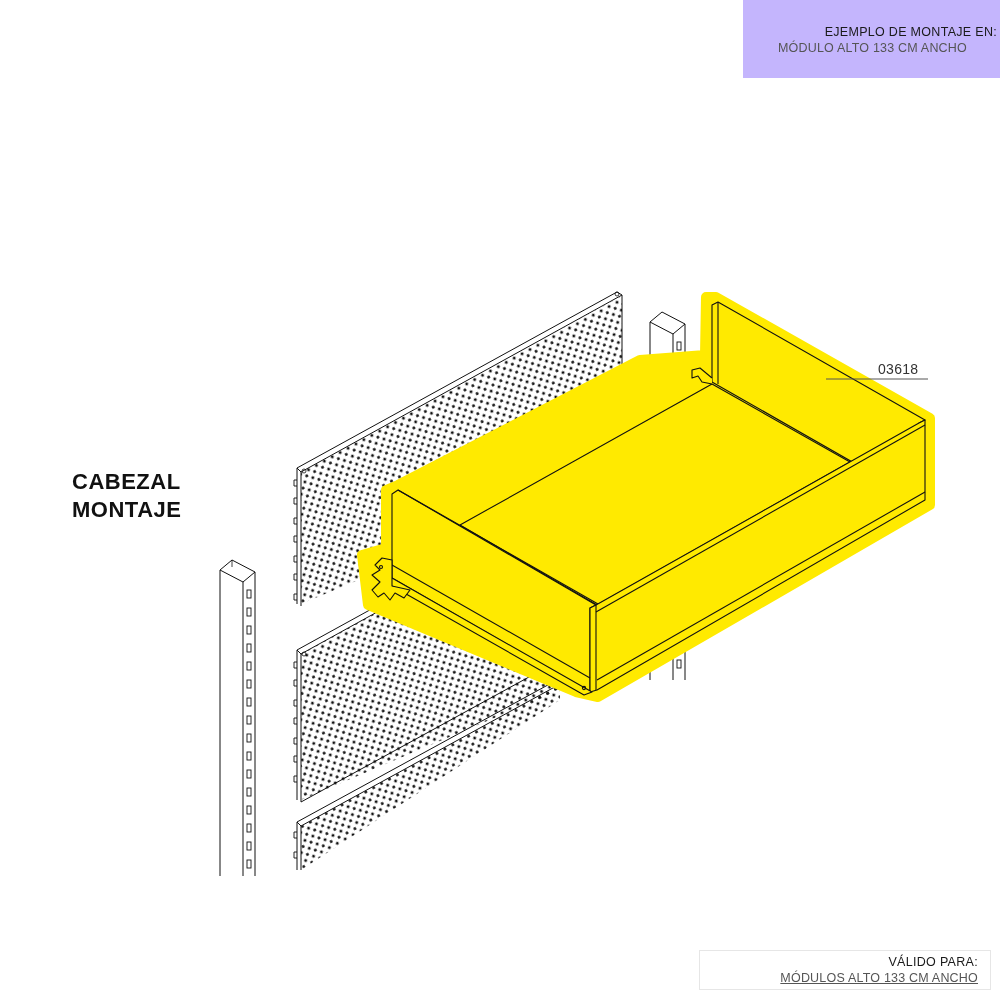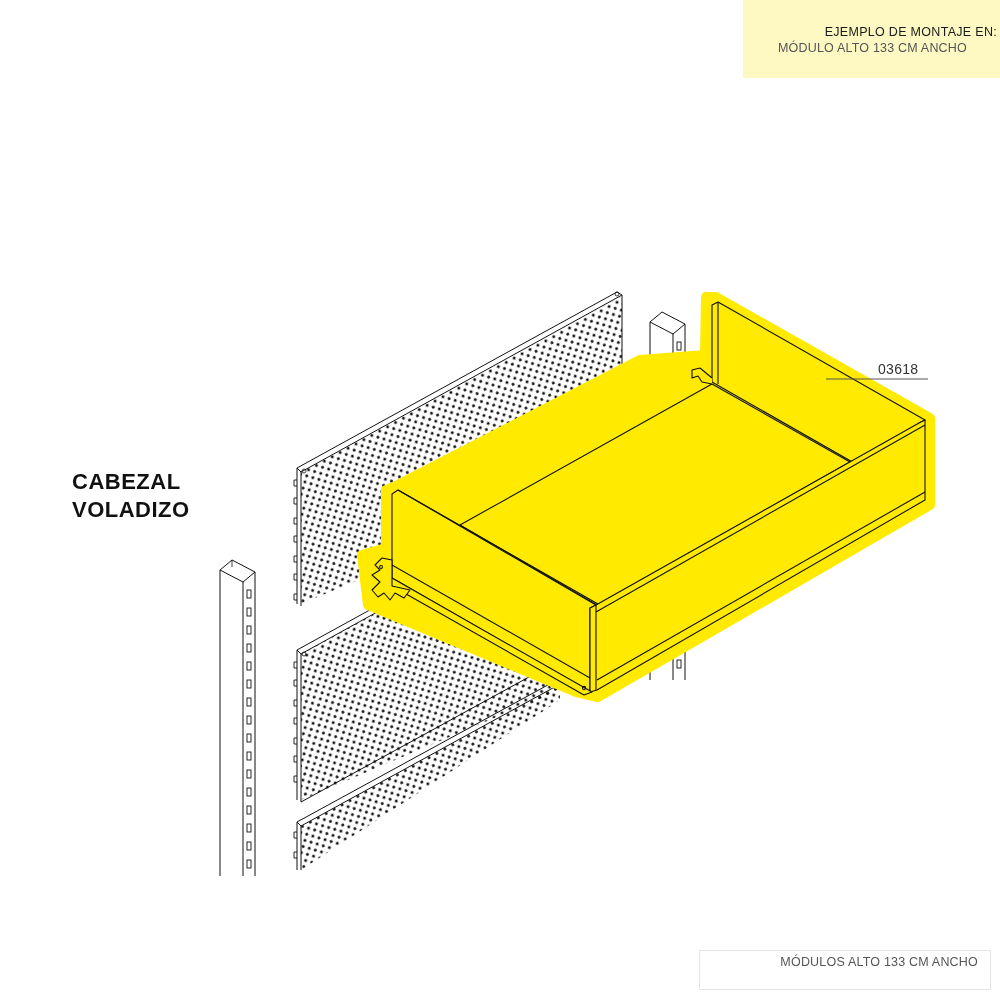--- a/index.html
+++ b/index.html
@@ -1,51 +1,51 @@
 <!DOCTYPE html>
 <html><head>
 <meta charset="utf-8">
 <style>
   html, body { margin: 0; padding: 0; background: #ffffff; }
   body { width: 1000px; height: 1000px; position: relative; overflow: hidden; font-family: "Liberation Sans", "DejaVu Sans", sans-serif; }
   .info-box-top {
     position: absolute; left: 743px; top: 0; width: 257px; height: 78px;
-    background: #fef9c3;
+    background: #c4b5fd;
     box-sizing: border-box; padding: 24px 3px 0 0; text-align: right;
   }
   .info-box-top .l1 { font-size: 12.5px; color: #1a1a1a; letter-spacing: 0.3px; line-height: 16px; padding-right: 0px; }
   .info-box-top .l2 { font-size: 12.5px; color: #555; letter-spacing: 0.2px; line-height: 16px; padding-right: 30px; padding-left: 28px; }
   .info-box-bottom {
     position: absolute; left: 699px; top: 950px; width: 292px; height: 40px;
     border: 1px solid #e6e6e6; box-sizing: border-box; text-align: right; padding: 3px 12px 0 0;
     background: #fff;
   }
   .info-box-bottom .l1 { font-size: 12.5px; color: #1a1a1a; line-height: 16px; letter-spacing: 0.3px; }
-  .info-box-bottom .l2 { font-size: 12.5px; color: #555; line-height: 16px; letter-spacing: 0.2px; }
+  .info-box-bottom .l2 { font-size: 12.5px; color: #555; line-height: 16px; letter-spacing: 0.2px; text-decoration: underline; }
   .title {
     position: absolute; left: 72px; top: 468px;
     font-weight: bold; font-size: 22px; line-height: 28px;
     color: #111; letter-spacing: 0.5px;
   }
   .part-label {
     position: absolute; left: 878px; top: 361px; font-size: 14px; color: #333; letter-spacing: 0.3px;
   }
   svg.drawing { position: absolute; left: 0; top: 0; }
 </style>
 </head>
 <body>
 
 <div class="info-box-top">
   <div class="l1">EJEMPLO DE MONTAJE EN:</div>
   <div class="l2">MÓDULO ALTO 133 CM ANCHO</div>
 </div>
 
 <div class="title">
   <div>CABEZAL</div>
-  <div>VOLADIZO</div>
+  <div>MONTAJE</div>
 </div>
 
 <svg class="drawing" width="1000" height="1000" viewBox="0 0 1000 1000" xmlns="http://www.w3.org/2000/svg">
   <defs>
     <pattern id="perf" x="0" y="0" width="9" height="9" patternUnits="userSpaceOnUse" patternTransform="rotate(-28.5)">
       <circle cx="2" cy="2" r="1.5" fill="#111"></circle>
       <circle cx="6.5" cy="6.5" r="1.5" fill="#111"></circle>
     </pattern>
     <filter id="glow" x="-10%" y="-10%" width="120%" height="120%">
       <feMorphology operator="dilate" radius="6"></feMorphology>
@@ -150,14 +150,15 @@
       <path d="M712,378 L700,368 L692,370 L692,378 L698,376 L702,382 L712,384" fill="#ffea00"></path>
     </g>
   </g>
 
   <line x1="826" y1="379" x2="928" y2="379" stroke="#555" stroke-width="1"></line>
 </svg>
 
 <div class="part-label">03618</div>
 
 <div class="info-box-bottom">
+  <div class="l1">VÁLIDO PARA:</div>
   <div class="l2">MÓDULOS ALTO 133 CM ANCHO</div>
 </div>
 
 </body></html>

